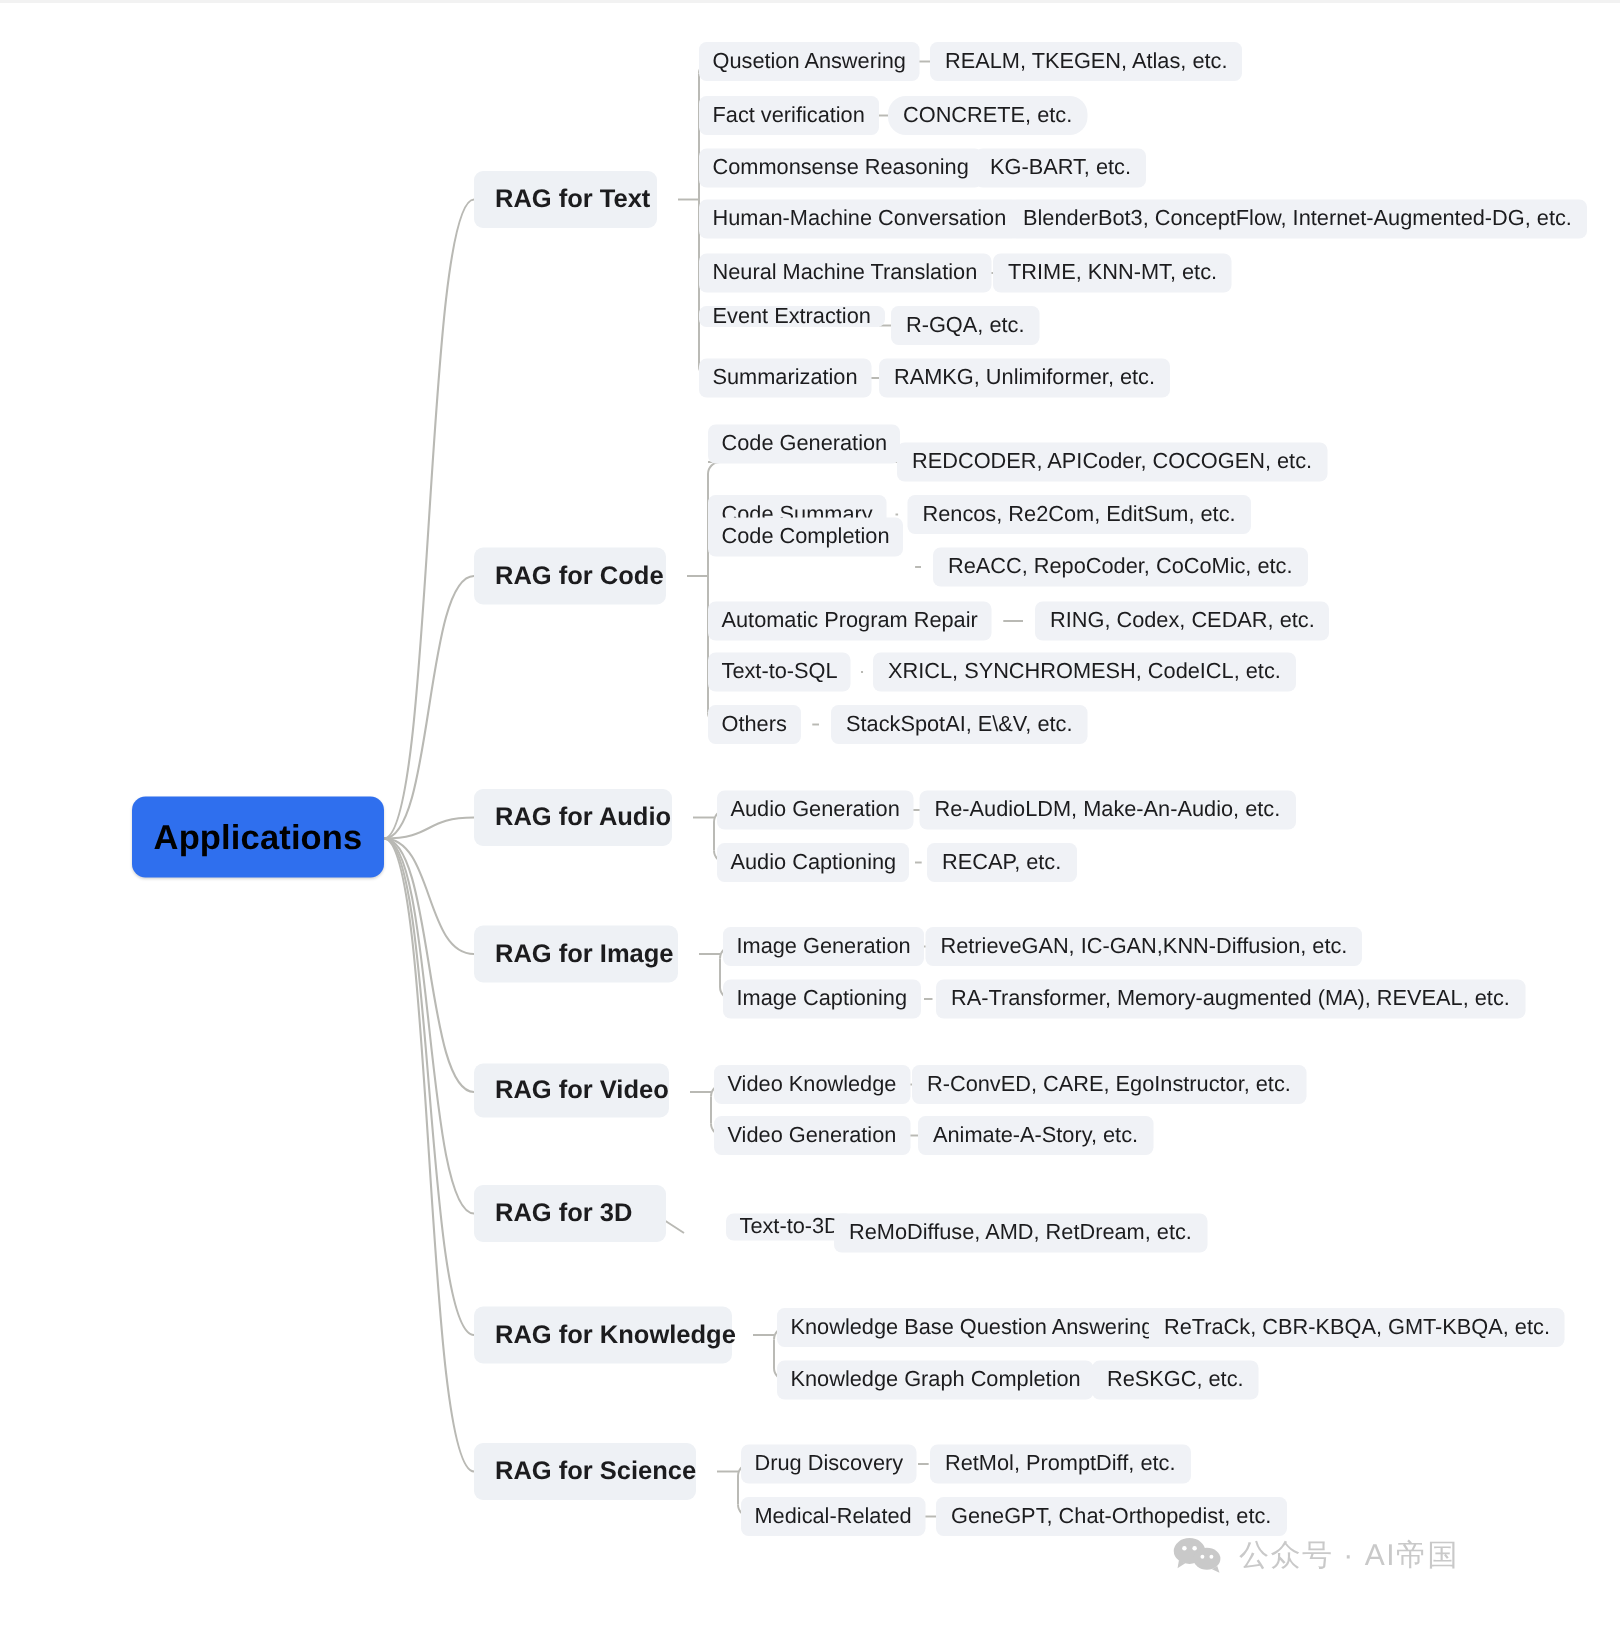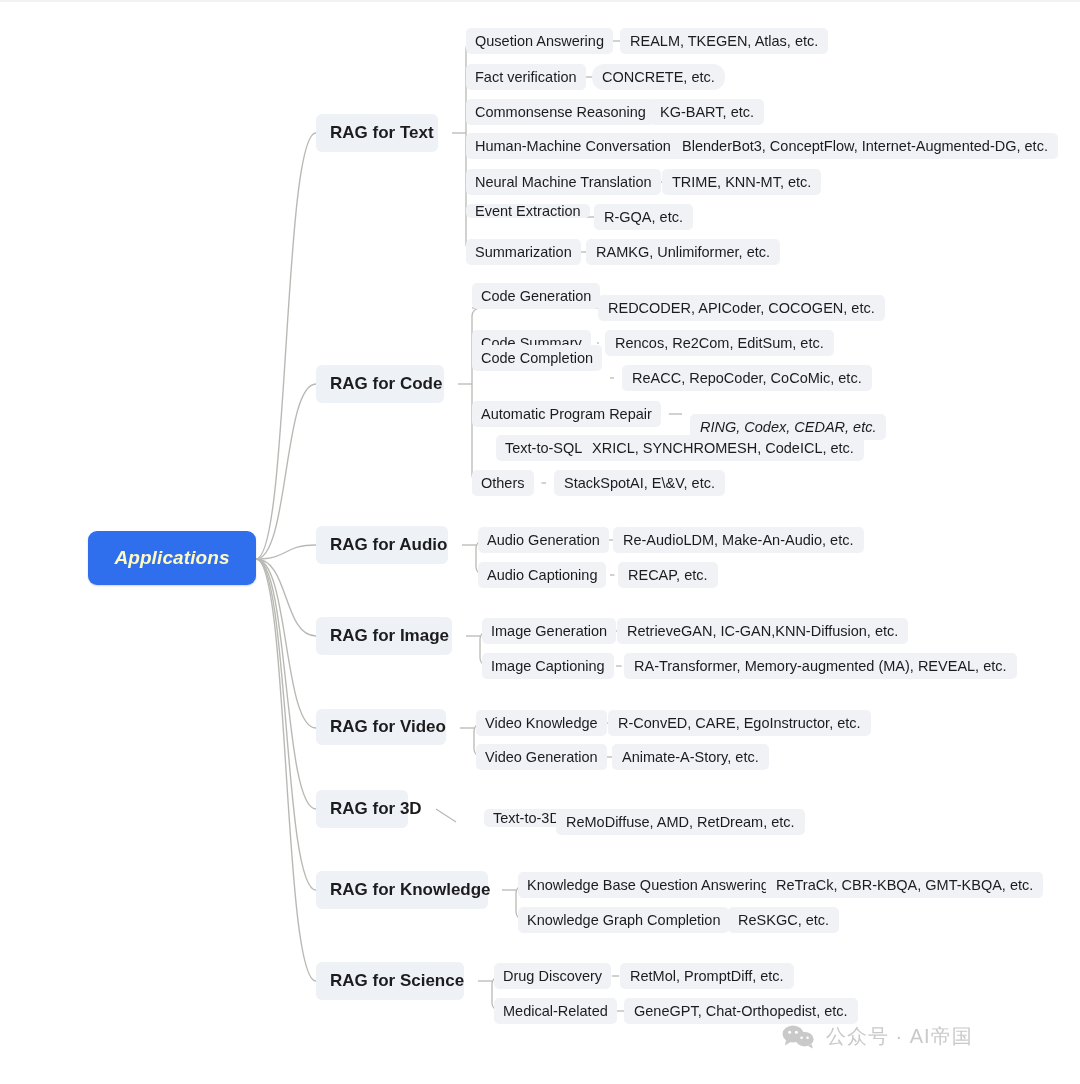--- a/index.html
+++ b/index.html
@@ -22,27 +22,26 @@
 
   .node{
     position:absolute;
     box-sizing:border-box;
     display:flex;align-items:center;justify-content:center;
     white-space:nowrap;
     color:#1c1c1e;
   }
   .node-root{
     background:#2f6fee;
-    color:#fef9c3;
+    color:#000000;
     border-radius:9px;
-    font-size:19px;
+    font-size:23px;
     font-weight:bold;
     letter-spacing:0.1px;
     box-shadow:0 1px 2px rgba(0,0,0,.18);
-    font-style:italic;
   }
   .node-l1{
     background:#eef1f5;
     border-radius:6px;
     font-size:17px;
     font-weight:bold;
     padding:0 14px;
     justify-content:flex-start;
   }
   .node-l2{
@@ -197,41 +196,41 @@
         <div class="node node-l2" style="left: 466px; top: 239px; height: 26px;">Summarization</div>
         <div class="node node-l3" style="left: 586px; top: 239px; height: 26px;">RAMKG, Unlimiformer, etc.</div>
         <div class="node node-l1" style="left: 316px; top: 365px; width: 128px; height: 38px;">RAG for Code</div>
         <div class="node node-l2" style="left: 472px; top: 283px; height: 26px;">Code Generation</div>
         <div class="node node-l3" style="left: 598px; top: 295px; height: 26px;">REDCODER, APICoder, COCOGEN, etc.</div>
         <div class="node node-l2" style="left: 472px; top: 330px; height: 26px;">Code Summary</div>
         <div class="node node-l3" style="left: 605px; top: 330px; height: 26px;">Rencos, Re2Com, EditSum, etc.</div>
         <div class="node node-l2" style="left: 472px; top: 345px; height: 26px;">Code Completion</div>
         <div class="node node-l3" style="left: 622px; top: 365px; height: 26px;">ReACC, RepoCoder, CoCoMic, etc.</div>
         <div class="node node-l2" style="left: 472px; top: 401px; height: 26px;">Automatic Program Repair</div>
-        <div class="node node-l3" style="left: 690px; top: 414px; height: 26px; font-style: italic;">RING, Codex, CEDAR, etc.</div>
-        <div class="node node-l2" style="left: 496px; top: 435px; height: 26px;">Text-to-SQL</div>
+        <div class="node node-l3" style="left: 690px; top: 401px; height: 26px;">RING, Codex, CEDAR, etc.</div>
+        <div class="node node-l2" style="left: 472px; top: 435px; height: 26px;">Text-to-SQL</div>
         <div class="node node-l3" style="left: 582px; top: 435px; height: 26px;">XRICL, SYNCHROMESH, CodeICL, etc.</div>
         <div class="node node-l2" style="left: 472px; top: 470px; height: 26px;">Others</div>
         <div class="node node-l3" style="left: 554px; top: 470px; height: 26px;">StackSpotAI, E\&amp;V, etc.</div>
         <div class="node node-l1" style="left: 316px; top: 526px; width: 132px; height: 38px;">RAG for Audio</div>
         <div class="node node-l2" style="left: 478px; top: 527px; height: 26px;">Audio Generation</div>
         <div class="node node-l3" style="left: 613px; top: 527px; height: 26px;">Re-AudioLDM, Make-An-Audio, etc.</div>
         <div class="node node-l2" style="left: 478px; top: 562px; height: 26px;">Audio Captioning</div>
         <div class="node node-l3" style="left: 618px; top: 562px; height: 26px;">RECAP, etc.</div>
         <div class="node node-l1" style="left: 316px; top: 617px; width: 136px; height: 38px;">RAG for Image</div>
         <div class="node node-l2" style="left: 482px; top: 618px; height: 26px;">Image Generation</div>
         <div class="node node-l3" style="left: 617px; top: 618px; height: 26px;">RetrieveGAN, IC-GAN,KNN-Diffusion, etc.</div>
         <div class="node node-l2" style="left: 482px; top: 653px; height: 26px;">Image Captioning</div>
         <div class="node node-l3" style="left: 624px; top: 653px; height: 26px;">RA-Transformer, Memory-augmented (MA), REVEAL, etc.</div>
         <div class="node node-l1" style="left: 316px; top: 709px; width: 130px; height: 36px;">RAG for Video</div>
         <div class="node node-l2" style="left: 476px; top: 710px; height: 26px;">Video Knowledge</div>
         <div class="node node-l3" style="left: 608px; top: 710px; height: 26px;">R-ConvED, CARE, EgoInstructor, etc.</div>
         <div class="node node-l2" style="left: 476px; top: 744px; height: 26px;">Video Generation</div>
         <div class="node node-l3" style="left: 612px; top: 744px; height: 26px;">Animate-A-Story, etc.</div>
-        <div class="node node-l1" style="left: 316px; top: 790px; width: 92px; height: 38px;">RAG for 3D</div>
+        <div class="node node-l1" style="left: 316px; top: 790px; width: 128px; height: 38px;">RAG for 3D</div>
         <div class="node node-l2" style="left: 484px; top: 809px; height: 18px;">Text-to-3D</div>
         <div class="node node-l3" style="left: 556px; top: 809px; height: 26px;">ReMoDiffuse, AMD, RetDream, etc.</div>
         <div class="node node-l1" style="left: 316px; top: 871px; width: 172px; height: 38px;">RAG for Knowledge</div>
         <div class="node node-l2" style="left: 518px; top: 872px; height: 26px;">Knowledge Base Question Answering</div>
         <div class="node node-l3" style="left: 766px; top: 872px; height: 26px;">ReTraCk, CBR-KBQA, GMT-KBQA, etc.</div>
         <div class="node node-l2" style="left: 518px; top: 907px; height: 26px;">Knowledge Graph Completion</div>
         <div class="node node-l3" style="left: 728px; top: 907px; height: 26px;">ReSKGC, etc.</div>
         <div class="node node-l1" style="left: 316px; top: 962px; width: 148px; height: 38px;">RAG for Science</div>
         <div class="node node-l2" style="left: 494px; top: 963px; height: 26px;">Drug Discovery</div>
         <div class="node node-l3" style="left: 620px; top: 963px; height: 26px;">RetMol, PromptDiff, etc.</div>

